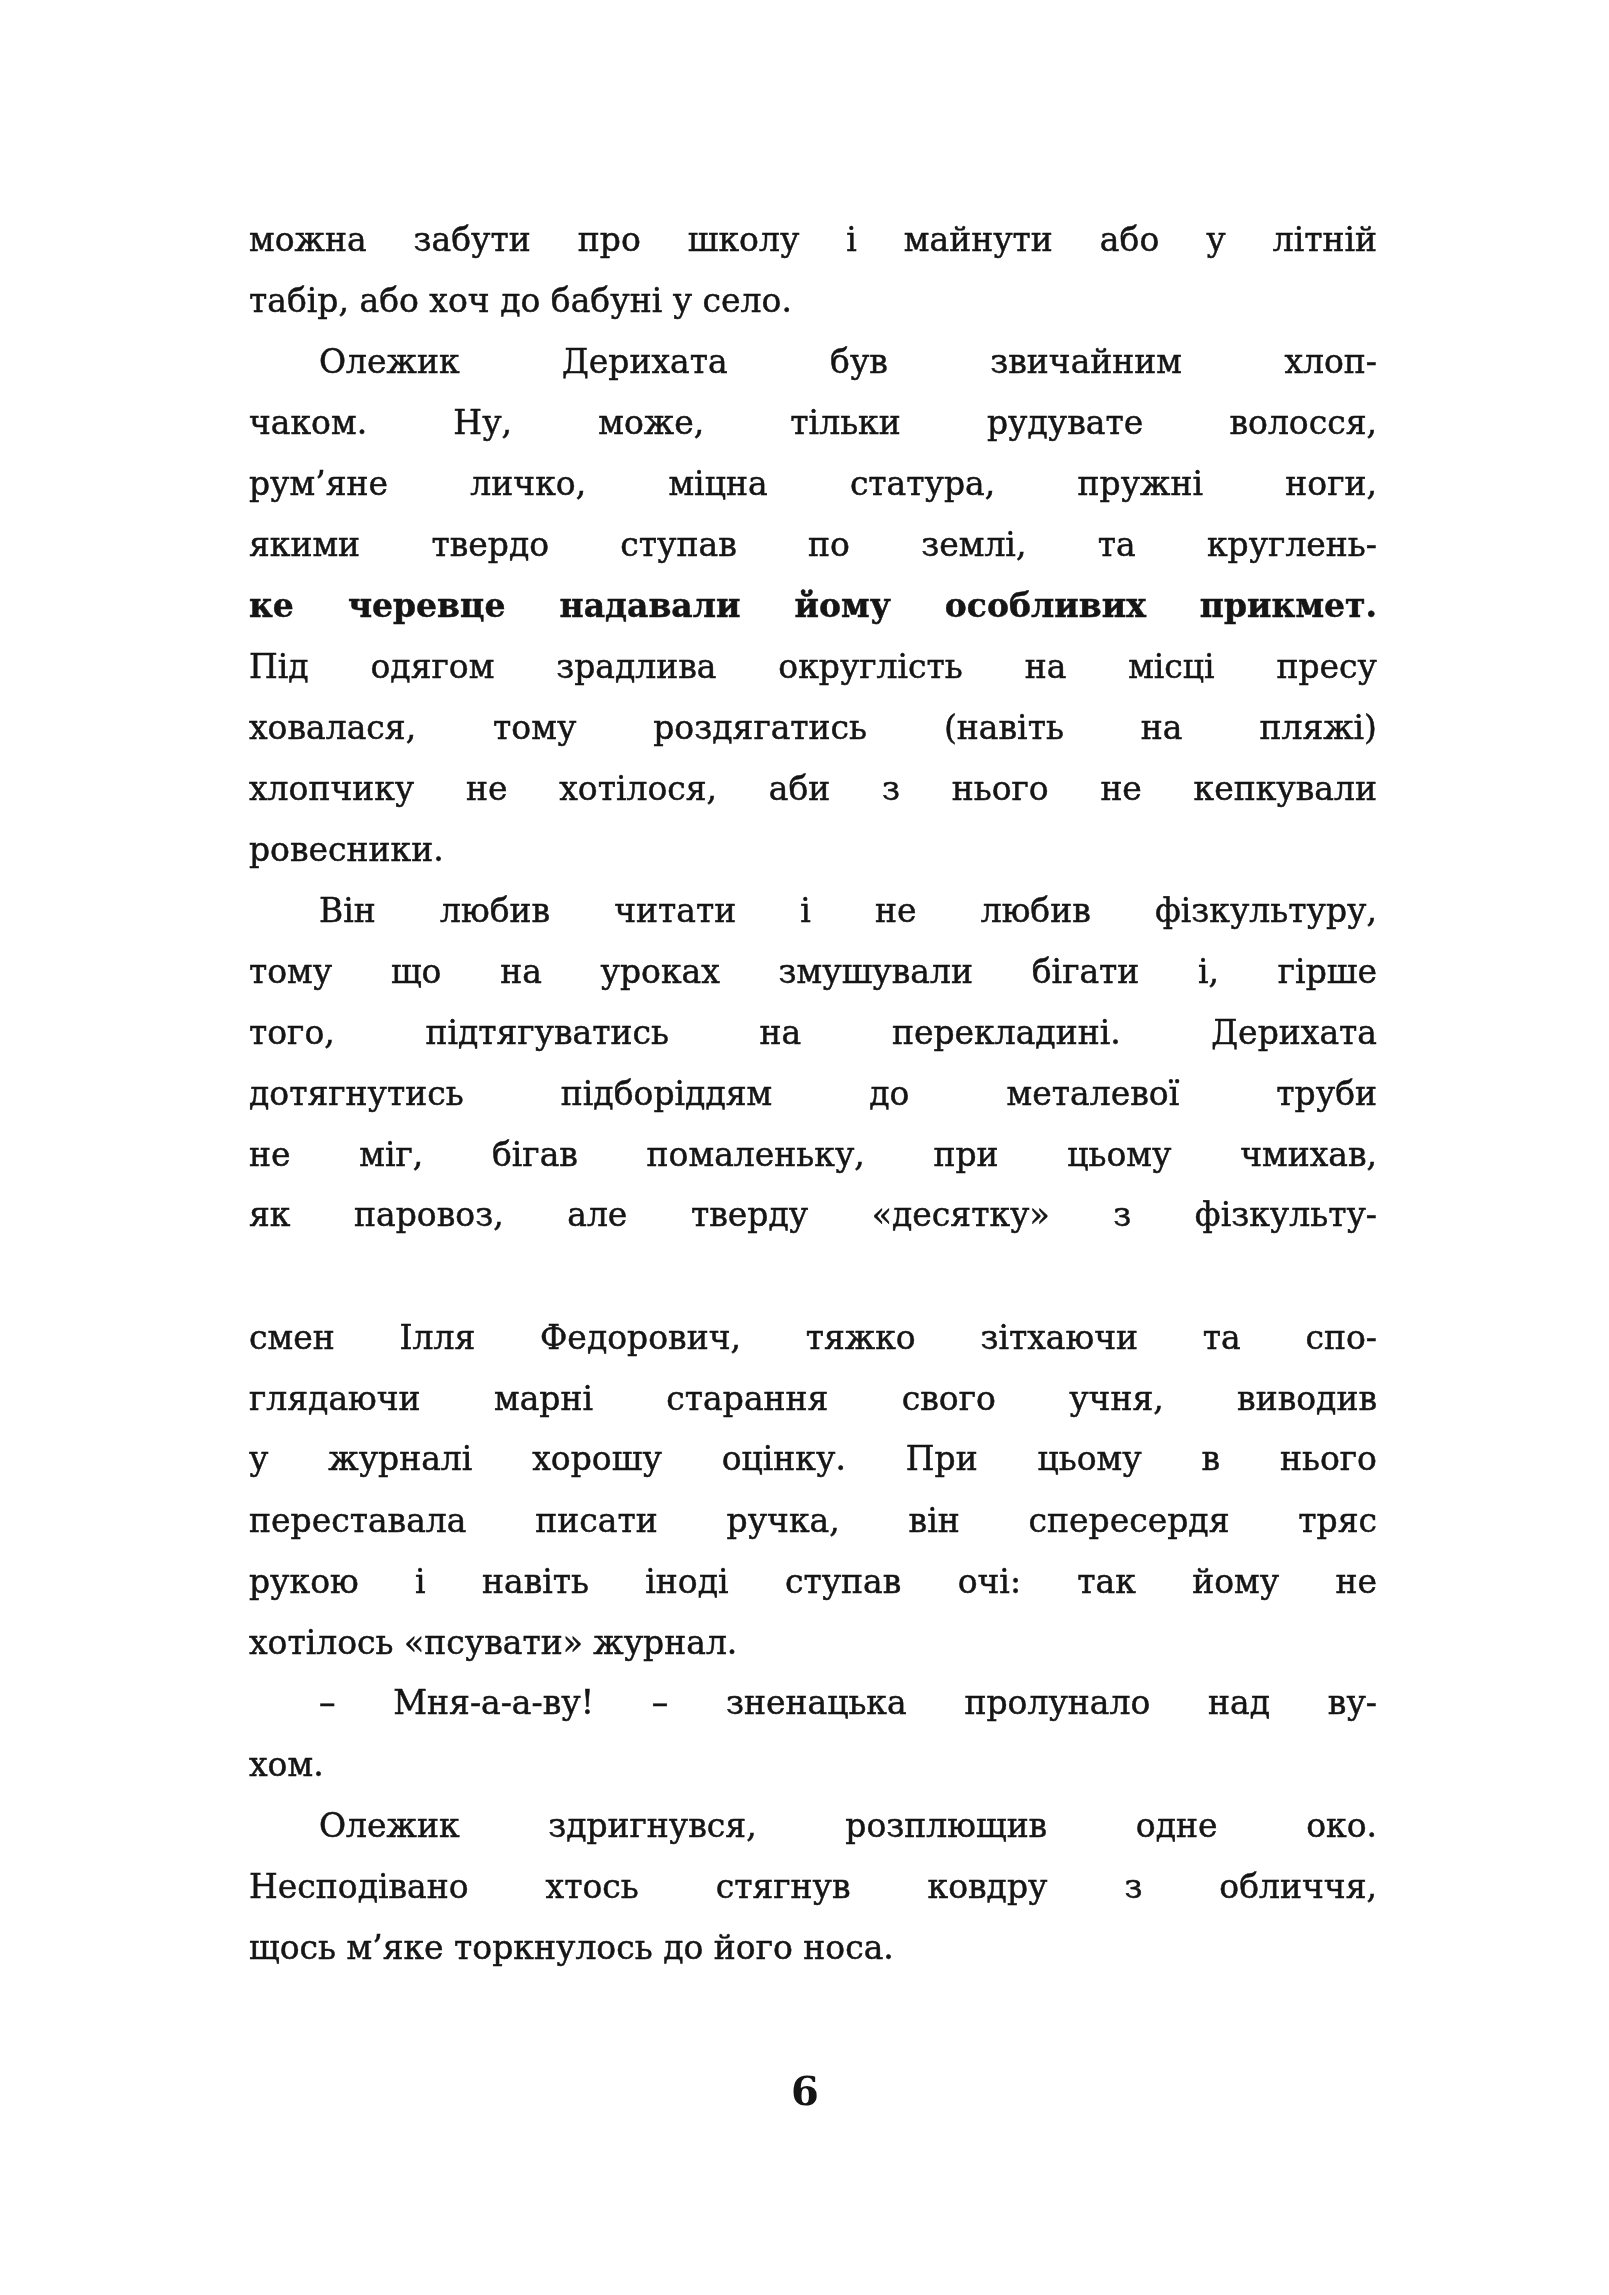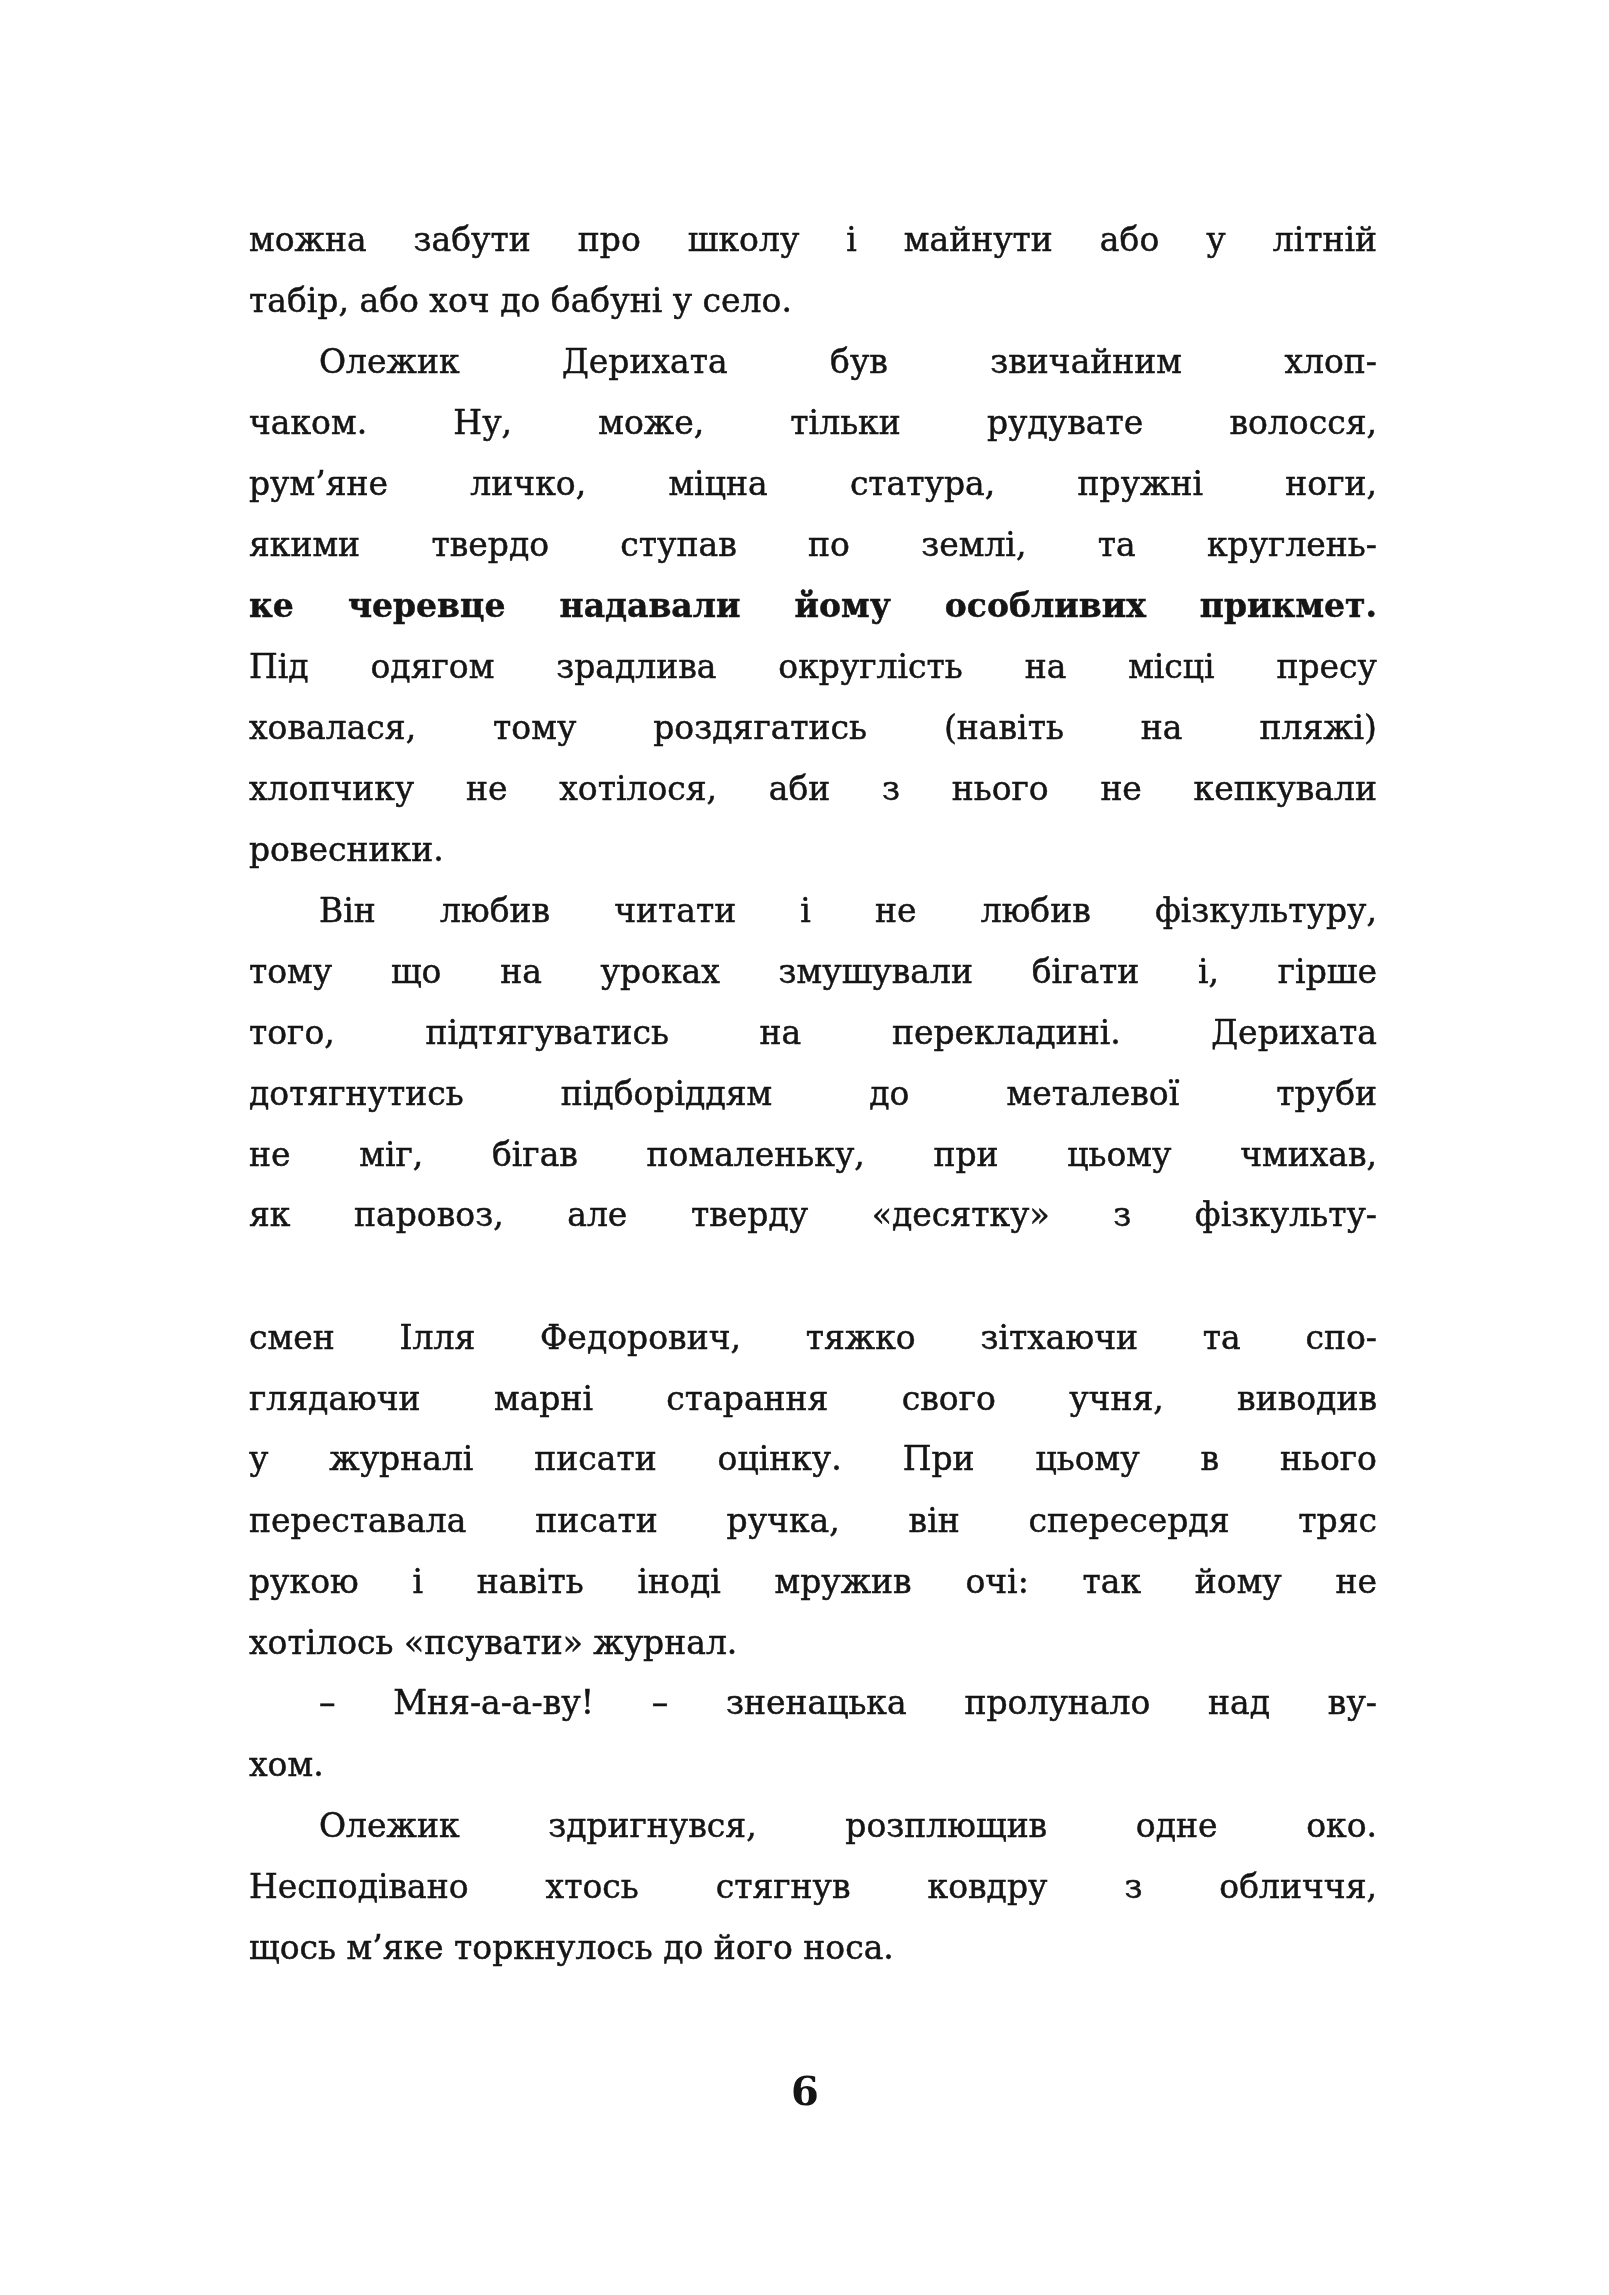--- a/index.html
+++ b/index.html
@@ -86,23 +86,23 @@
     <div class="line last" style="top:820px">ровесники.</div>
 
     <div class="line indent" style="top: 881px; white-space: normal;">Він любив читати і не любив фізкультуру,</div>
     <div class="line" style="top: 942px; white-space: normal;">тому що на уроках змушували бігати і, гірше</div>
     <div class="line" style="top: 1003px; white-space: normal;">того, підтягуватись на перекладині. Дерихата</div>
     <div class="line" style="top: 1064px; white-space: normal;">дотягнутись підборіддям до металевої труби</div>
     <div class="line" style="top: 1125px; white-space: normal;">не міг, бігав помаленьку, при цьому чмихав,</div>
     <div class="line" style="top: 1185px; white-space: normal;">як паровоз, але тверду «десятку» з фізкульту-</div>
     <div class="line" style="top: 1308px; white-space: normal;">смен Ілля Федорович, тяжко зітхаючи та спо-</div>
     <div class="line" style="top: 1369px; white-space: normal;">глядаючи марні старання свого учня, виводив</div>
-    <div class="line" style="top: 1429px; white-space: normal;">у журналі писати оцінку. При цьому в нього</div>
+    <div class="line" style="top: 1429px; white-space: normal;">у журналі хорошу оцінку. При цьому в нього</div>
     <div class="line" style="top: 1491px; white-space: normal;">переставала писати ручка, він спересердя тряс</div>
-    <div class="line" style="top: 1552px; white-space: normal;">рукою і навіть іноді мружив очі: так йому не</div>
+    <div class="line" style="top: 1552px; white-space: normal;">рукою і навіть іноді ступав очі: так йому не</div>
     <div class="line last" style="top:1613px">хотілось «псувати» журнал.</div>
 
     <div class="line indent" style="top: 1673px; white-space: normal;">– Мня-а-а-ву! – зненацька пролунало над ву-</div>
     <div class="line last" style="top:1735px">хом.</div>
 
     <div class="line indent" style="top: 1796px; white-space: normal;">Олежик здригнувся, розплющив одне око.</div>
     <div class="line" style="top: 1857px; white-space: normal;">Несподівано хтось стягнув ковдру з обличчя,</div>
     <div class="line last" style="top:1918px">щось м’яке торкнулось до його носа.</div>
 
   </div>

